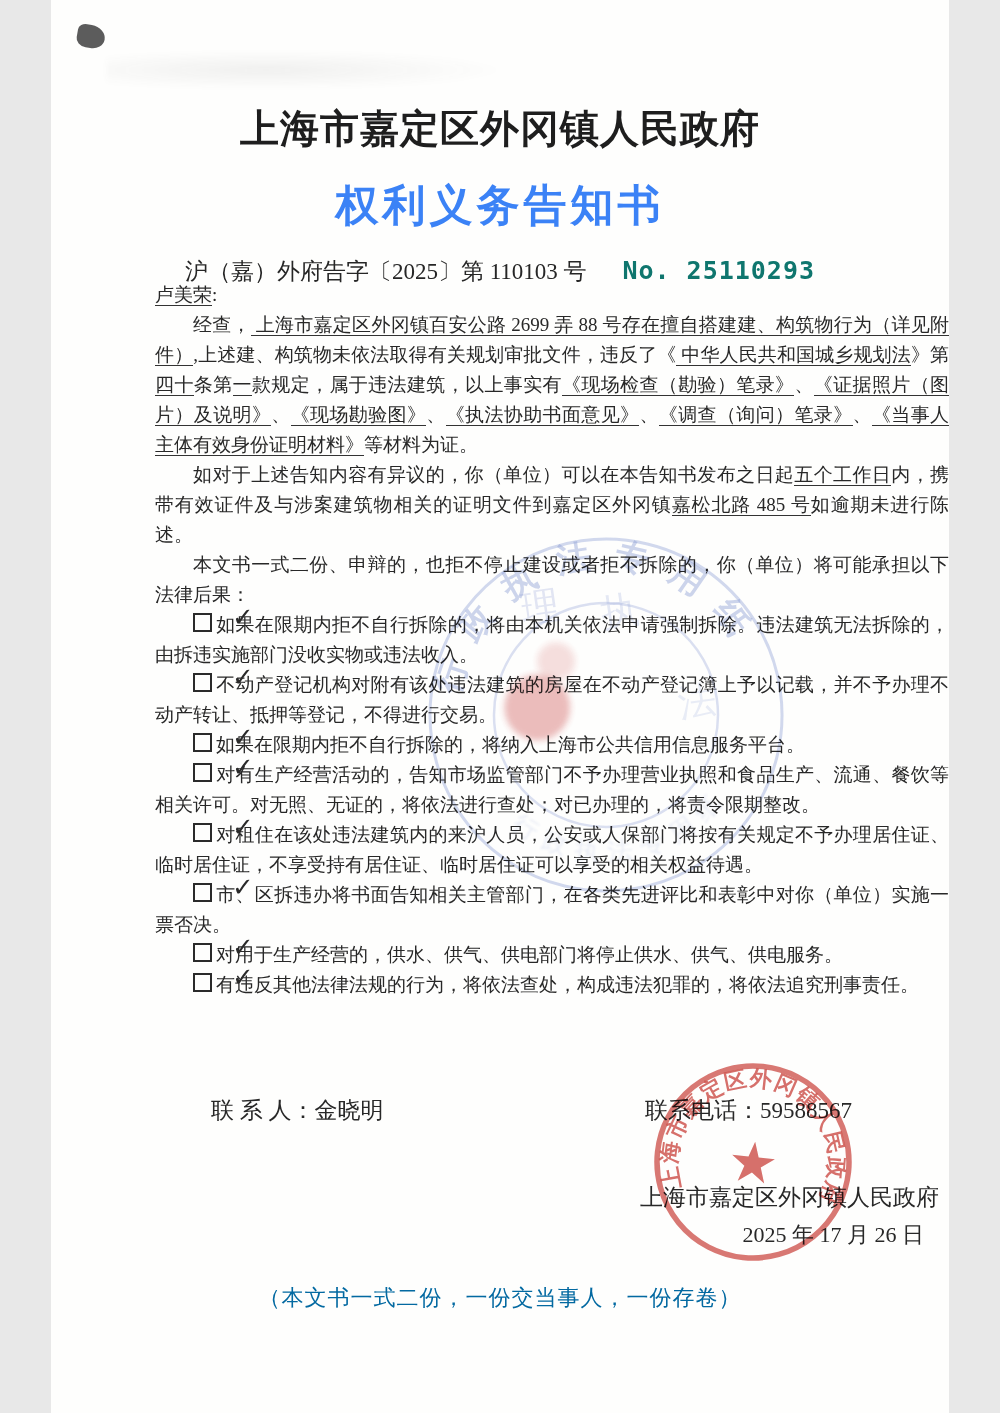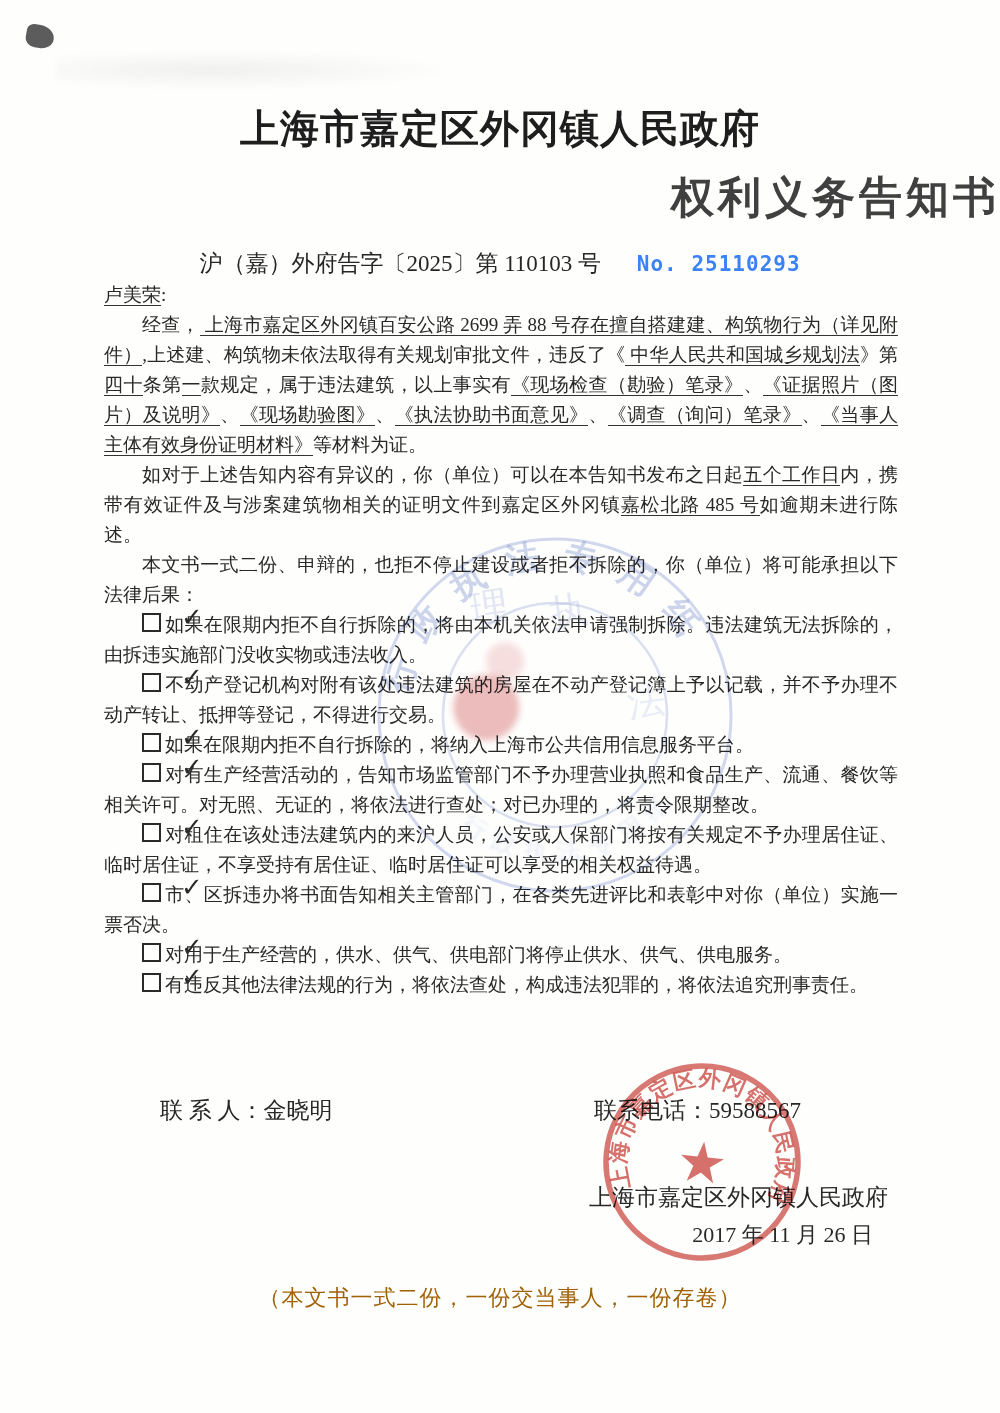--- a/index.html
+++ b/index.html
@@ -1,32 +1,32 @@
 <!DOCTYPE html>
 <html><head>
 <meta charset="utf-8">
 <style>
   html,body{margin:0;padding:0;background:#e8e8e8;}
   .page{
-    position:relative; width:1000px; height:1413px; margin:0 auto;
+    position:relative; width:898px; height:1413px; margin:0 auto;
     background:#fefefd; overflow:hidden; color:#282828;
     font-family:"Liberation Serif","DejaVu Serif",serif;
   }
   
   .blob{position:absolute; left:26px; top:25px; width:28px; height:23px;
     background:#4a4a4a; opacity:.9; border-radius:35% 65% 55% 45%; transform:rotate(10deg);}
   .smudge{position:absolute; left:55px; top:50px; width:400px; height:40px;
     background:radial-gradient(ellipse at 40% 50%, rgba(60,60,60,.07), rgba(0,0,0,0) 70%); filter:blur(2px);}
   
   .header{position:absolute; top:102px; left:0; width:100%; text-align:center;}
   .t1{font-size:39px; font-weight:bold; letter-spacing:1px; color:#1e1e1e;}
-  .t2{font-size:43px; font-weight:bold; letter-spacing:4px; margin-top:13px; color:#404040;text-align:right;}
+  .t2{font-size:43px; font-weight:bold; letter-spacing:4px; margin-top:21px; color:#3b82f6;}
   .docline{margin-top:21px; font-size:23px; color:#262626;}
   .serial{font-family:"DejaVu Sans Mono","Liberation Mono",monospace;
-    font-weight:bold; font-size:21px; margin-left:30px; letter-spacing:1px; color:#3b82f6;}
+    font-weight:bold; font-size:25px; margin-left:30px; letter-spacing:1px; color:#0f766e;}
   
   .body{position:absolute; top:280px; left:104px; width:794px;
     font-size:19px; line-height:30px; text-align:justify;}
   .para{margin:0; text-indent:2em;}
   .para.recipient{text-indent:0;}
   .u{border-bottom:1.6px solid #333; padding-bottom:0px;}
   .chk{display:inline-block; width:15px; height:15px; border:2px solid #2a2a2a;
     position:relative; margin-right:4px; vertical-align:-1px;}
   .chk::before{content:"✓"; position:absolute; left:-1px; top:-13px; font-size:26px;
     font-weight:bold; color:#2a2a2a; font-family:"DejaVu Sans",sans-serif;}
@@ -34,21 +34,21 @@
   .contact{position:absolute; top:1096px; left:104px; width:794px;
     font-size:23px; line-height:30px;}
   .contact .person{padding-left:56px;text-align:center;}
   .contact .phone{position:absolute; left:490px; top:0;}
   
   .signature{position:absolute; top:1183px; left:0; width:888px; text-align:right;
     font-size:23px; line-height:30px;}
   .signature .date{margin-top:7px; padding-right:15px; font-size:22px;}
   
   .footer{position:absolute; top:1283px; left:0; width:100%; text-align:center;
-    font-size:22px; letter-spacing:1px; color:#a16207;}
+    font-size:22px; letter-spacing:1px; color:#0369a1;}
   
   .wm{position:absolute; left:355px; top:515px; mix-blend-mode:multiply; pointer-events:none;}
   .wm text{font-family:"Liberation Serif","DejaVu Serif",serif;}
   .seal{position:absolute; left:597px; top:1057px; mix-blend-mode:multiply; pointer-events:none;}
   .seal text{font-family:"Liberation Serif","DejaVu Serif",serif;}
 </style>
 </head>
 <body>
 
 <div class="page">
@@ -80,21 +80,21 @@
       <p class="para"><span class="chk"></span><span>有违反其他法律法规的行为，将依法查处，构成违法犯罪的，将依法追究刑事责任。</span></p>
     </main>
 
   <div class="contact">
     <span class="person"><span>联 系 人：</span><span>金晓明</span></span>
     <span class="phone"><span>联系电话：</span><span>59588567</span></span>
   </div>
 
   <div class="signature">
     <div>上海市嘉定区外冈镇人民政府</div>
-    <div class="date">2017 年 11 月 26 日</div>
+    <div class="date">2025 年 17 月 26 日</div>
   </div>
 
   <div class="footer">（本文书一式二份，一份交当事人，一份存卷）</div>
 
   <svg class="wm" width="400" height="400" viewBox="0 0 400 400">
     <g transform="rotate(-8 200 200)" opacity="0.9">
       <circle cx="200" cy="200" r="176" fill="none" stroke="#7c90cf" stroke-width="3" opacity="0.38"></circle>
       <circle cx="200" cy="200" r="112" fill="none" stroke="#7c90cf" stroke-width="2.5" opacity="0.3"></circle>
       <path id="wmTop" d="M 55,230 A 148,148 0 1 1 345,230" fill="none"></path>
       <path id="wmBottom" d="M 70,270 A 150,150 0 0 0 330,270" fill="none"></path>

